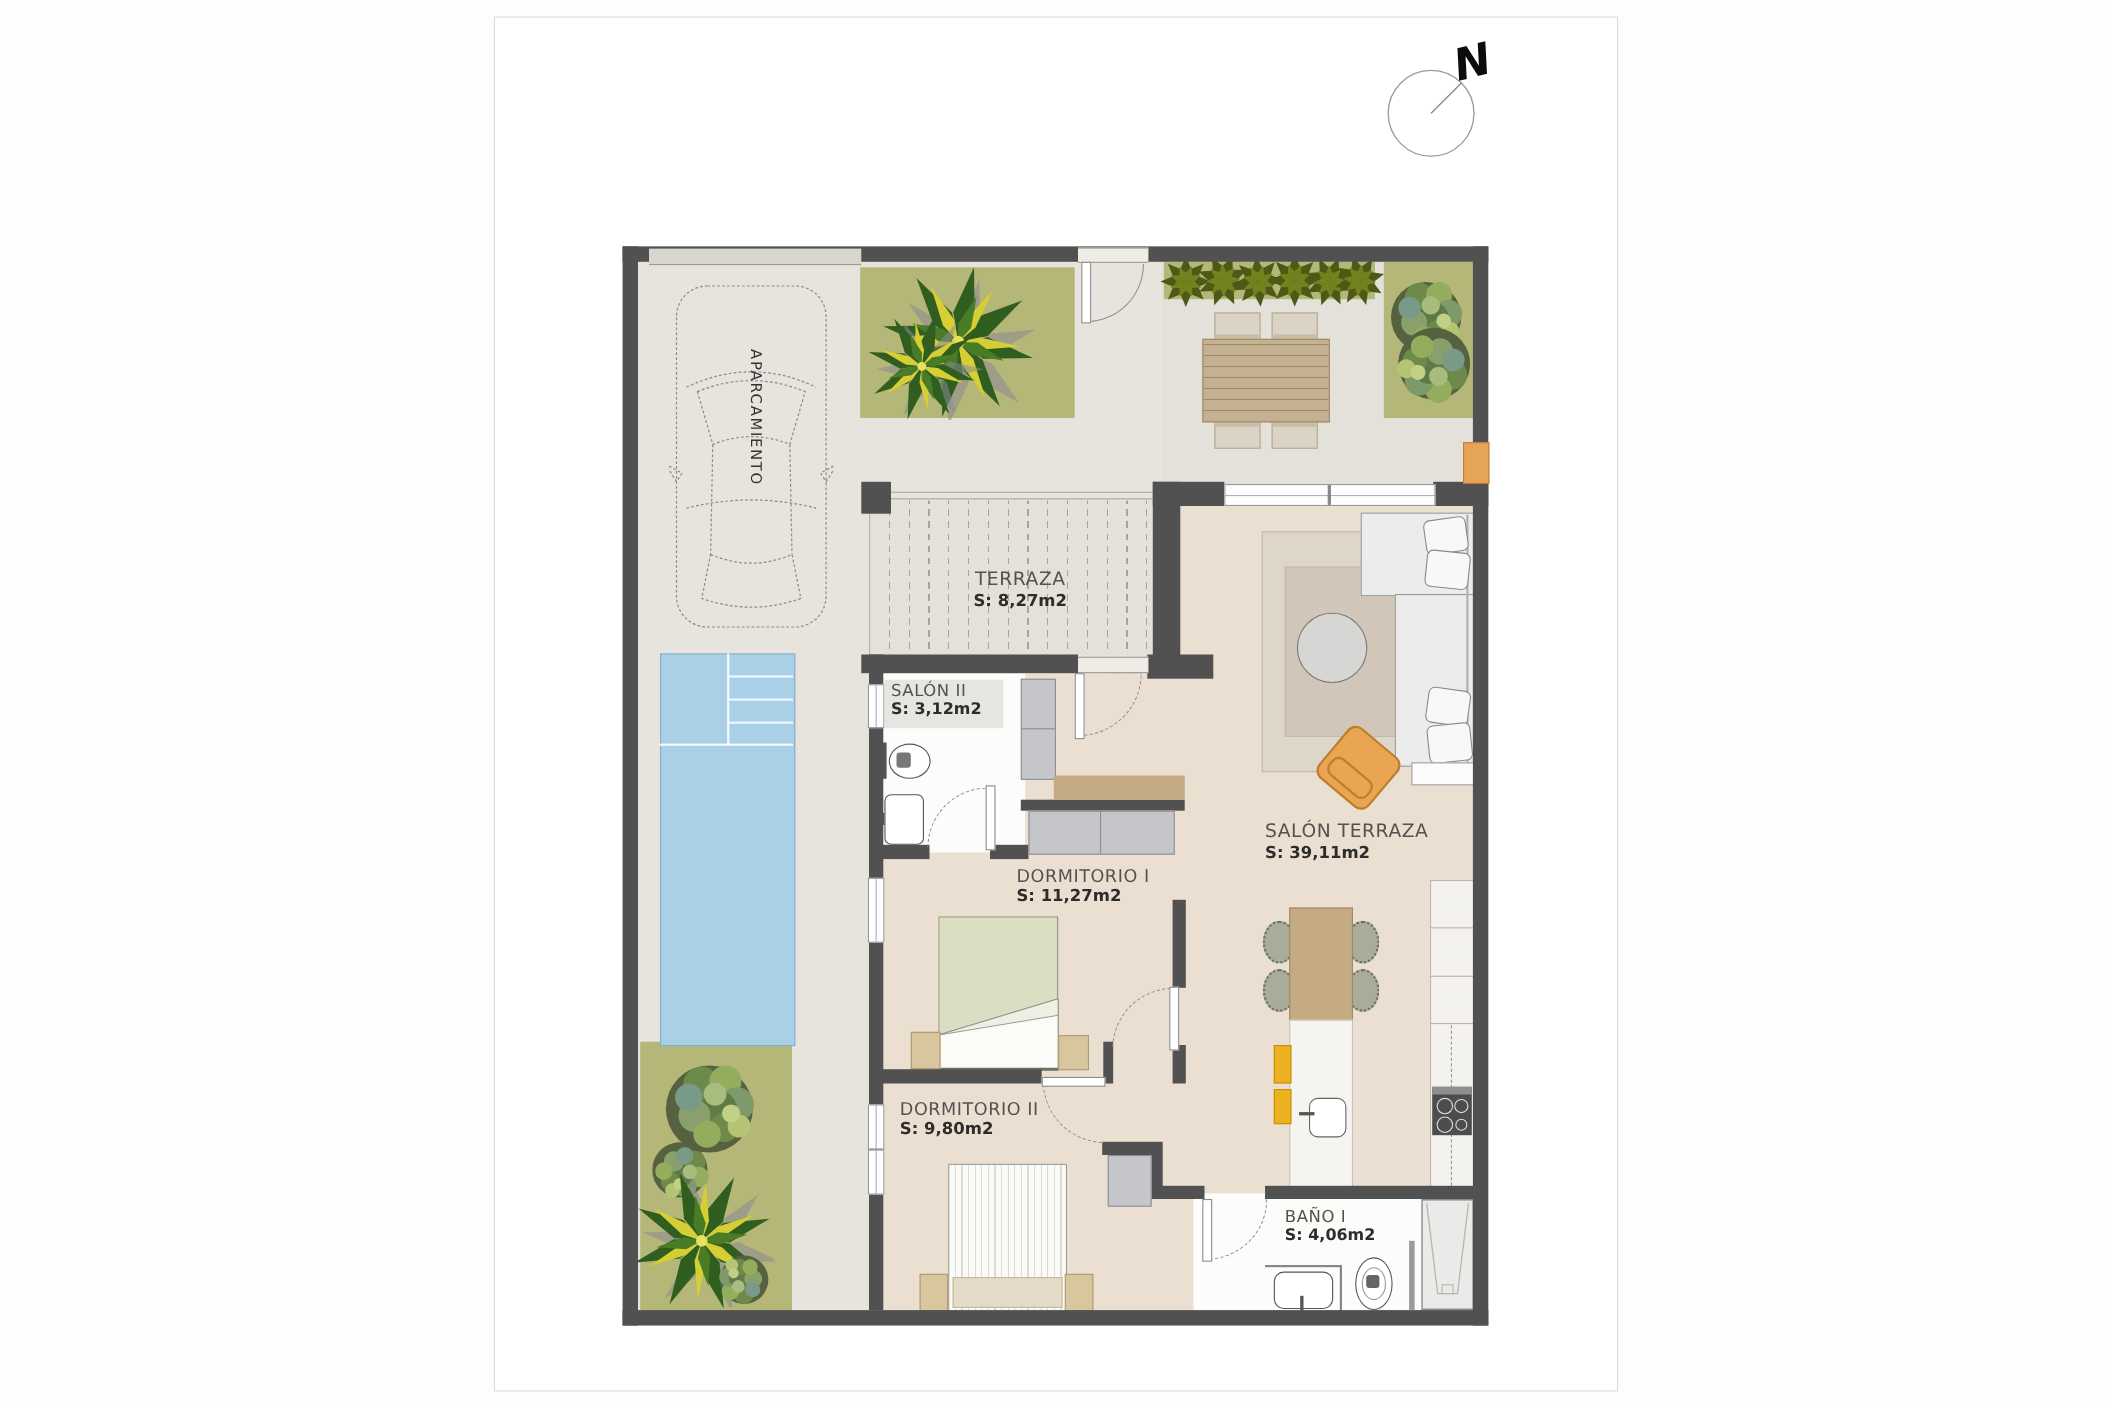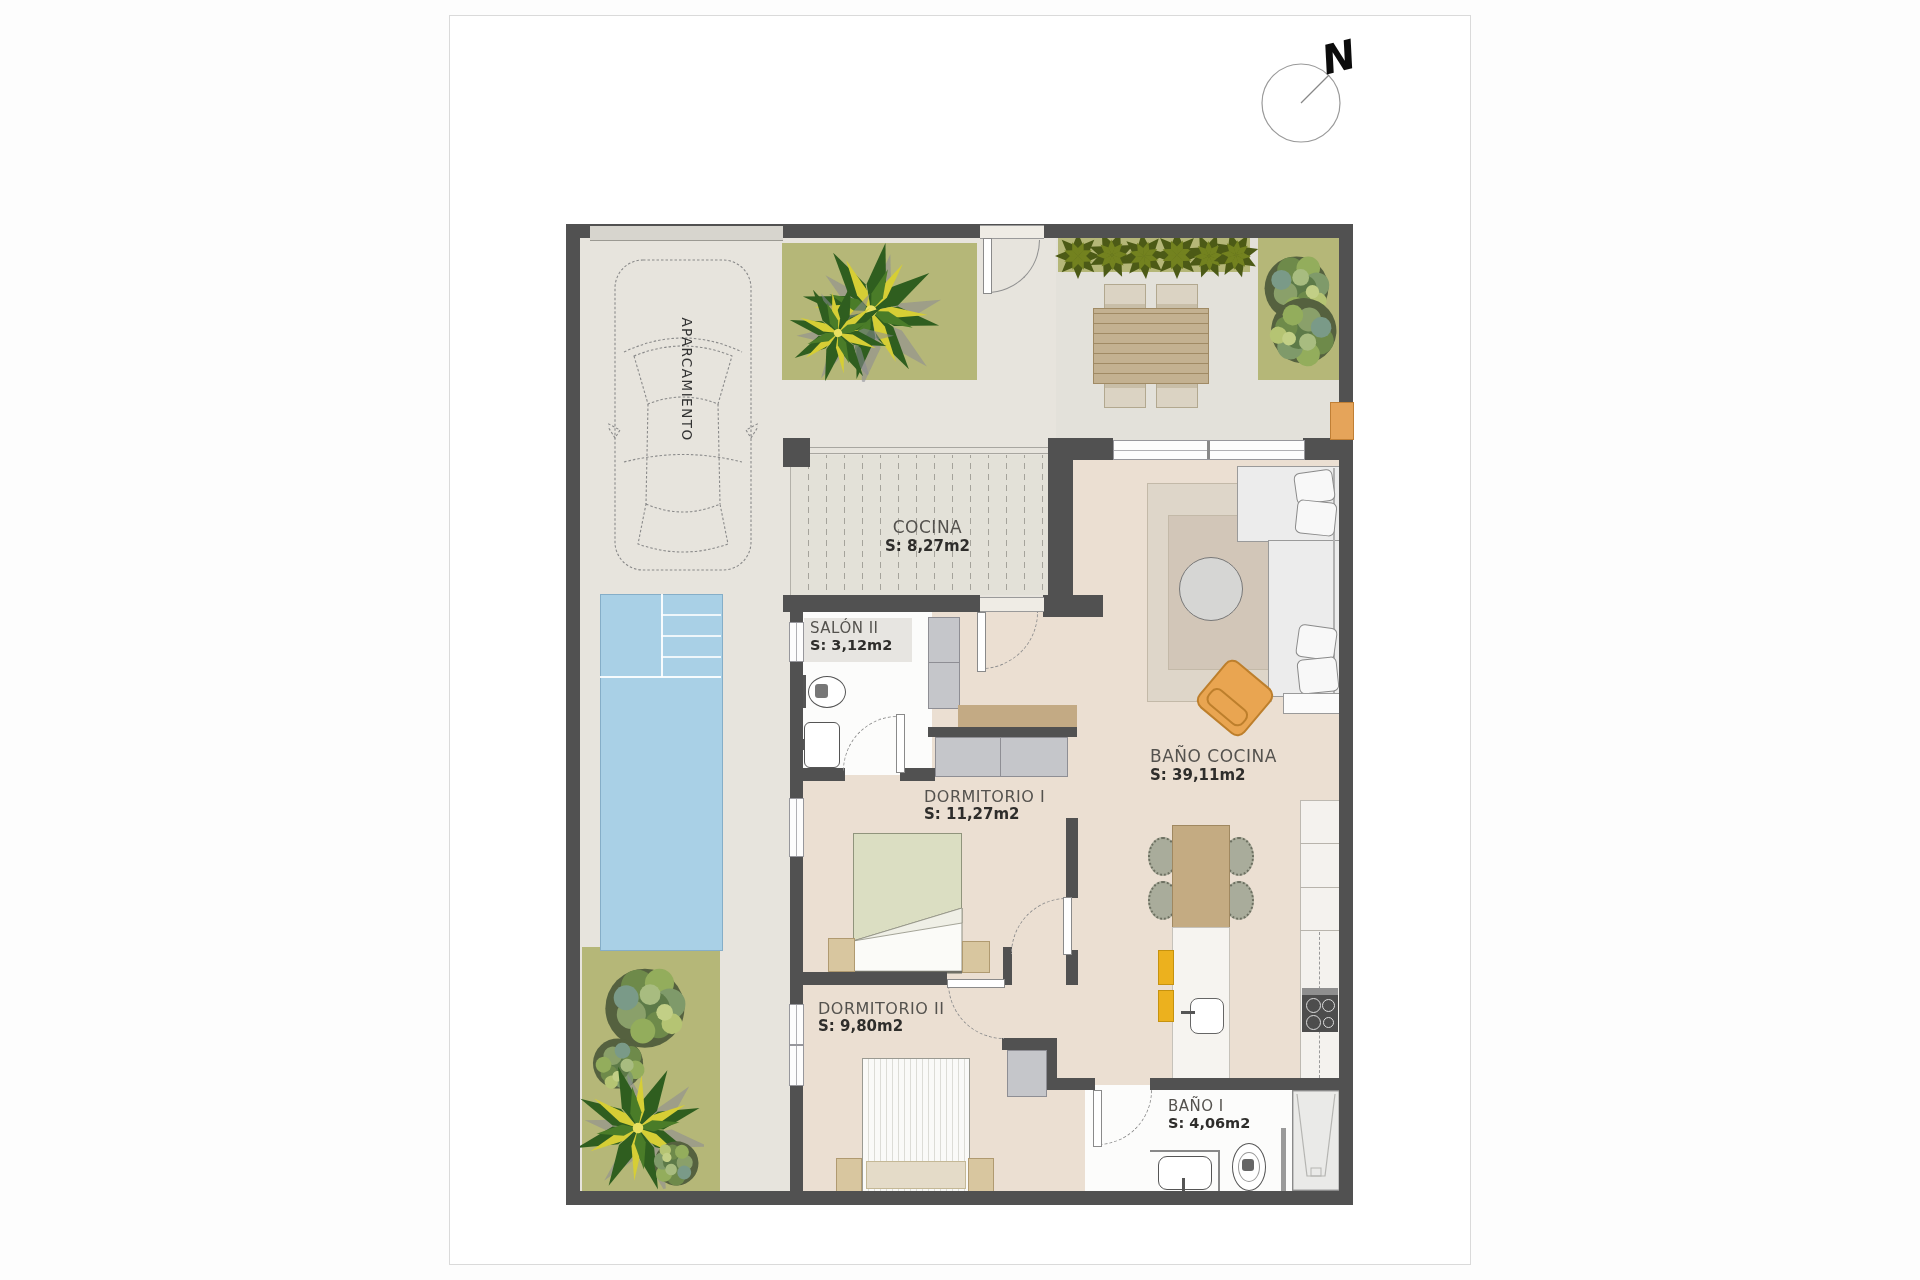--- a/index.html
+++ b/index.html
@@ -356,33 +356,33 @@
 <div class="abs leaf" style="left:1063px;top:897px;width:7px;height:56px"></div>
 <div class="abs arc arc-tl" style="left:1011px;top:898px;width:55px;height:55px"></div>
 
 <div class="abs leaf" style="left:947px;top:979px;width:56px;height:7px"></div>
 <div class="abs arc arc-bl" style="left:948px;top:983px;width:55px;height:55px"></div>
 
 <div class="abs leaf" style="left:1093px;top:1090px;width:7px;height:55px"></div>
 <div class="abs arc arc-br" style="left:1097px;top:1090px;width:54px;height:54px"></div>
 
 <div class="abs room-label big" style="left:870px;top:518px;width:115px;text-align:center">
-  <div class="rn">COCINA</div>
+  <div class="rn">TERRAZA</div>
   <div class="ra">S: 8,27m2</div>
 </div>
 <div class="abs room-label" style="left:804px;top:618px;width:108px;height:44px;background:#e7e5e1;padding:2px 0 0 6px;box-sizing:border-box">
   <div class="rn" style="font-size:15px">SALÓN II</div>
   <div class="ra" style="font-size:14.5px">S: 3,12m2</div>
 </div>
 <div class="abs room-label" style="left:924px;top:788px">
   <div class="rn">DORMITORIO I</div>
   <div class="ra">S: 11,27m2</div>
 </div>
 <div class="abs room-label big" style="left:1150px;top:747px">
-  <div class="rn">BAÑO COCINA</div>
+  <div class="rn">SALÓN TERRAZA</div>
   <div class="ra">S: 39,11m2</div>
 </div>
 <div class="abs room-label" style="left:818px;top:1000px">
   <div class="rn">DORMITORIO II</div>
   <div class="ra">S: 9,80m2</div>
 </div>
 <div class="abs room-label" style="left:1168px;top:1098px">
   <div class="rn" style="font-size:15px">BAÑO I</div>
   <div class="ra" style="font-size:14.5px">S: 4,06m2</div>
 </div>

